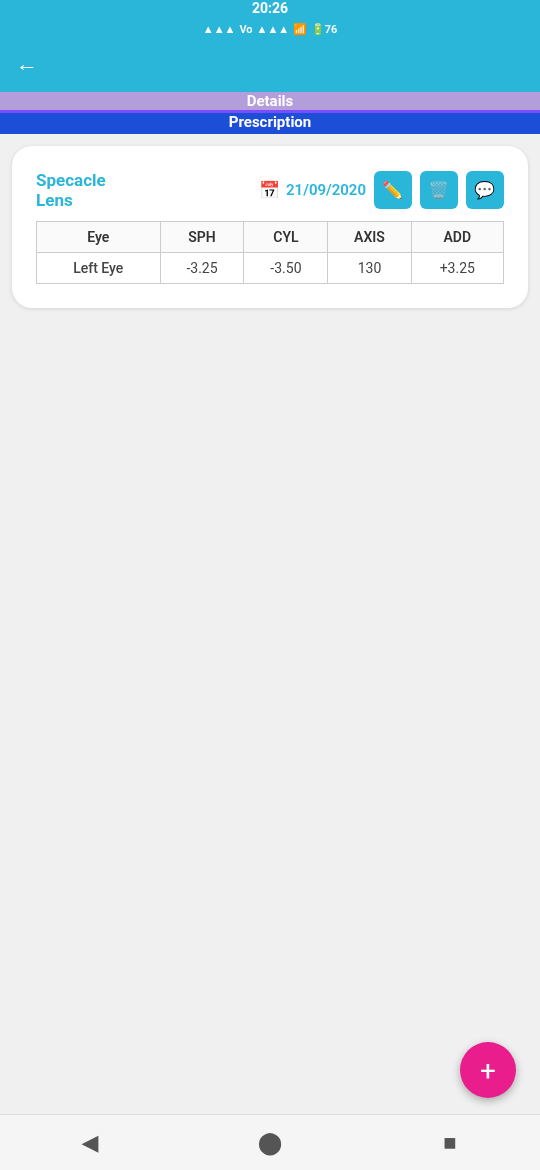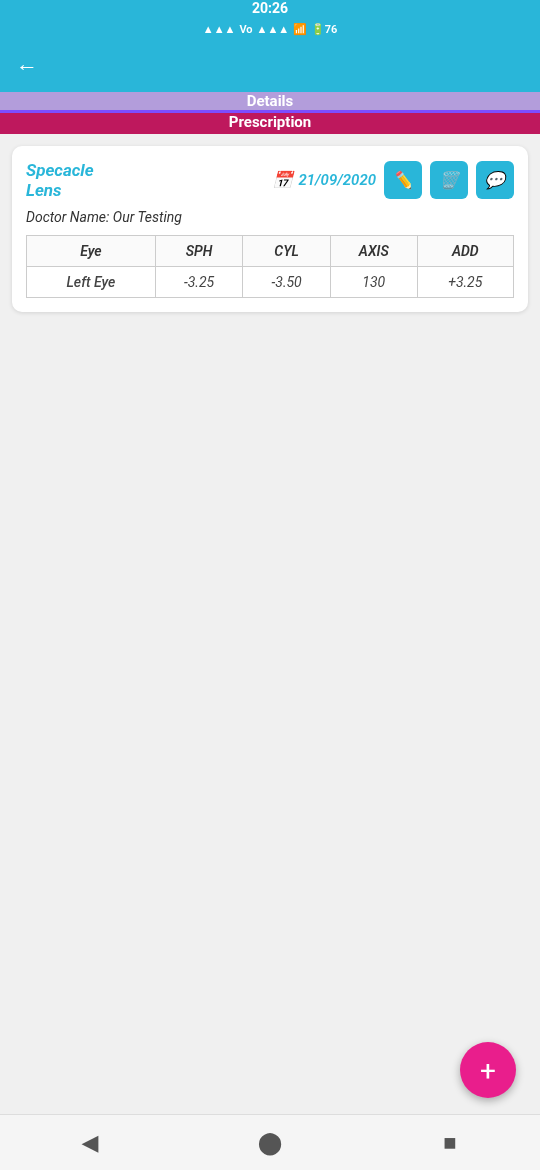--- a/index.html
+++ b/index.html
@@ -65,37 +65,36 @@
       font-weight: 700;
       color: white;
       cursor: pointer;
       border-bottom: 3px solid transparent;
     }
     .tab.active {
       background: #b39ddb;
       border-bottom: 3px solid #7c4dff;
     }
     .tab.inactive {
-      background: #be185d;
+      background: #1d4ed8;
     }
 
     
     .content {
       background: #f0f0f0;
       padding: 12px;
       min-height: calc(1170px - 36px - 56px - 48px - 56px);
     }
 
     
     .card {
       background: white;
-      border-radius: 10px;
-      padding: 14px;
+      border-radius: 20px;
+      padding: 24px;
       box-shadow: 0 1px 4px rgba(0,0,0,0.12);
-      font-style: italic;
     }
 
     
     .card-header {
       display: flex;
       align-items: center;
       justify-content: space-between;
       margin-bottom: 8px;
     }
     .card-title {
@@ -243,21 +242,20 @@
         <div class="card-date">
           <span class="date-icon">📅</span>
           <span>21/09/2020</span>
         </div>
         <div class="action-btn edit">✏️</div>
         <div class="action-btn delete">🗑️</div>
         <div class="action-btn whatsapp">💬</div>
       </div>
     </div>
 
-    <div class="doctor-name">Doctor Name: Our Testing</div>
 
     <table class="prescription-table">
       <thead>
         <tr>
           <th>Eye</th>
           <th>SPH</th>
           <th>CYL</th>
           <th>AXIS</th>
           <th>ADD</th>
         </tr>

